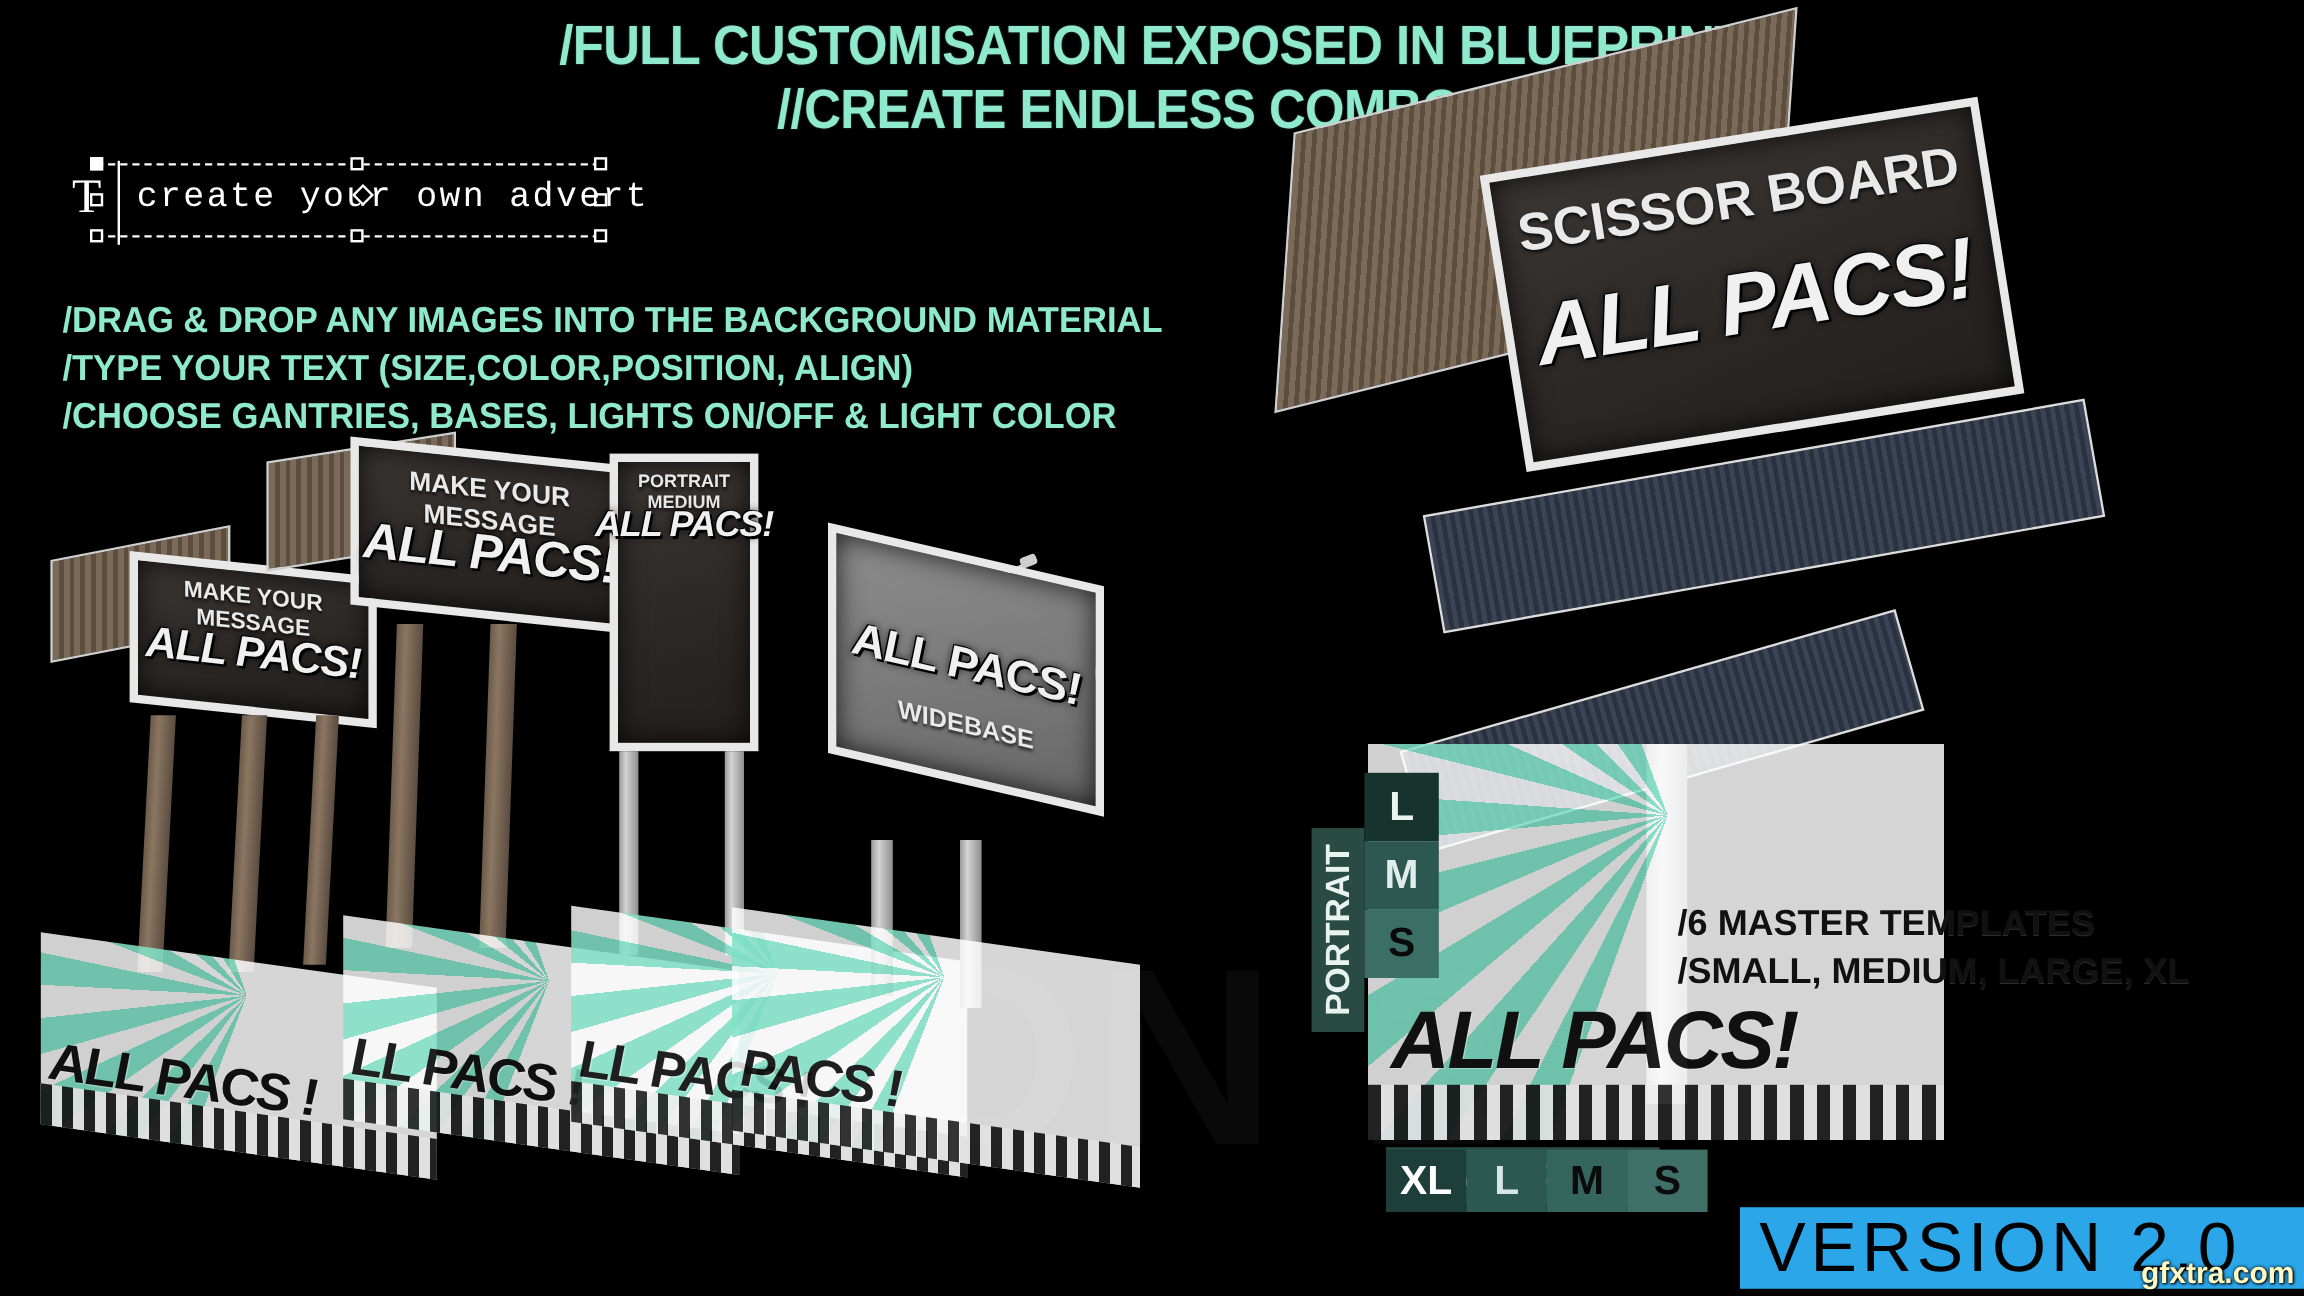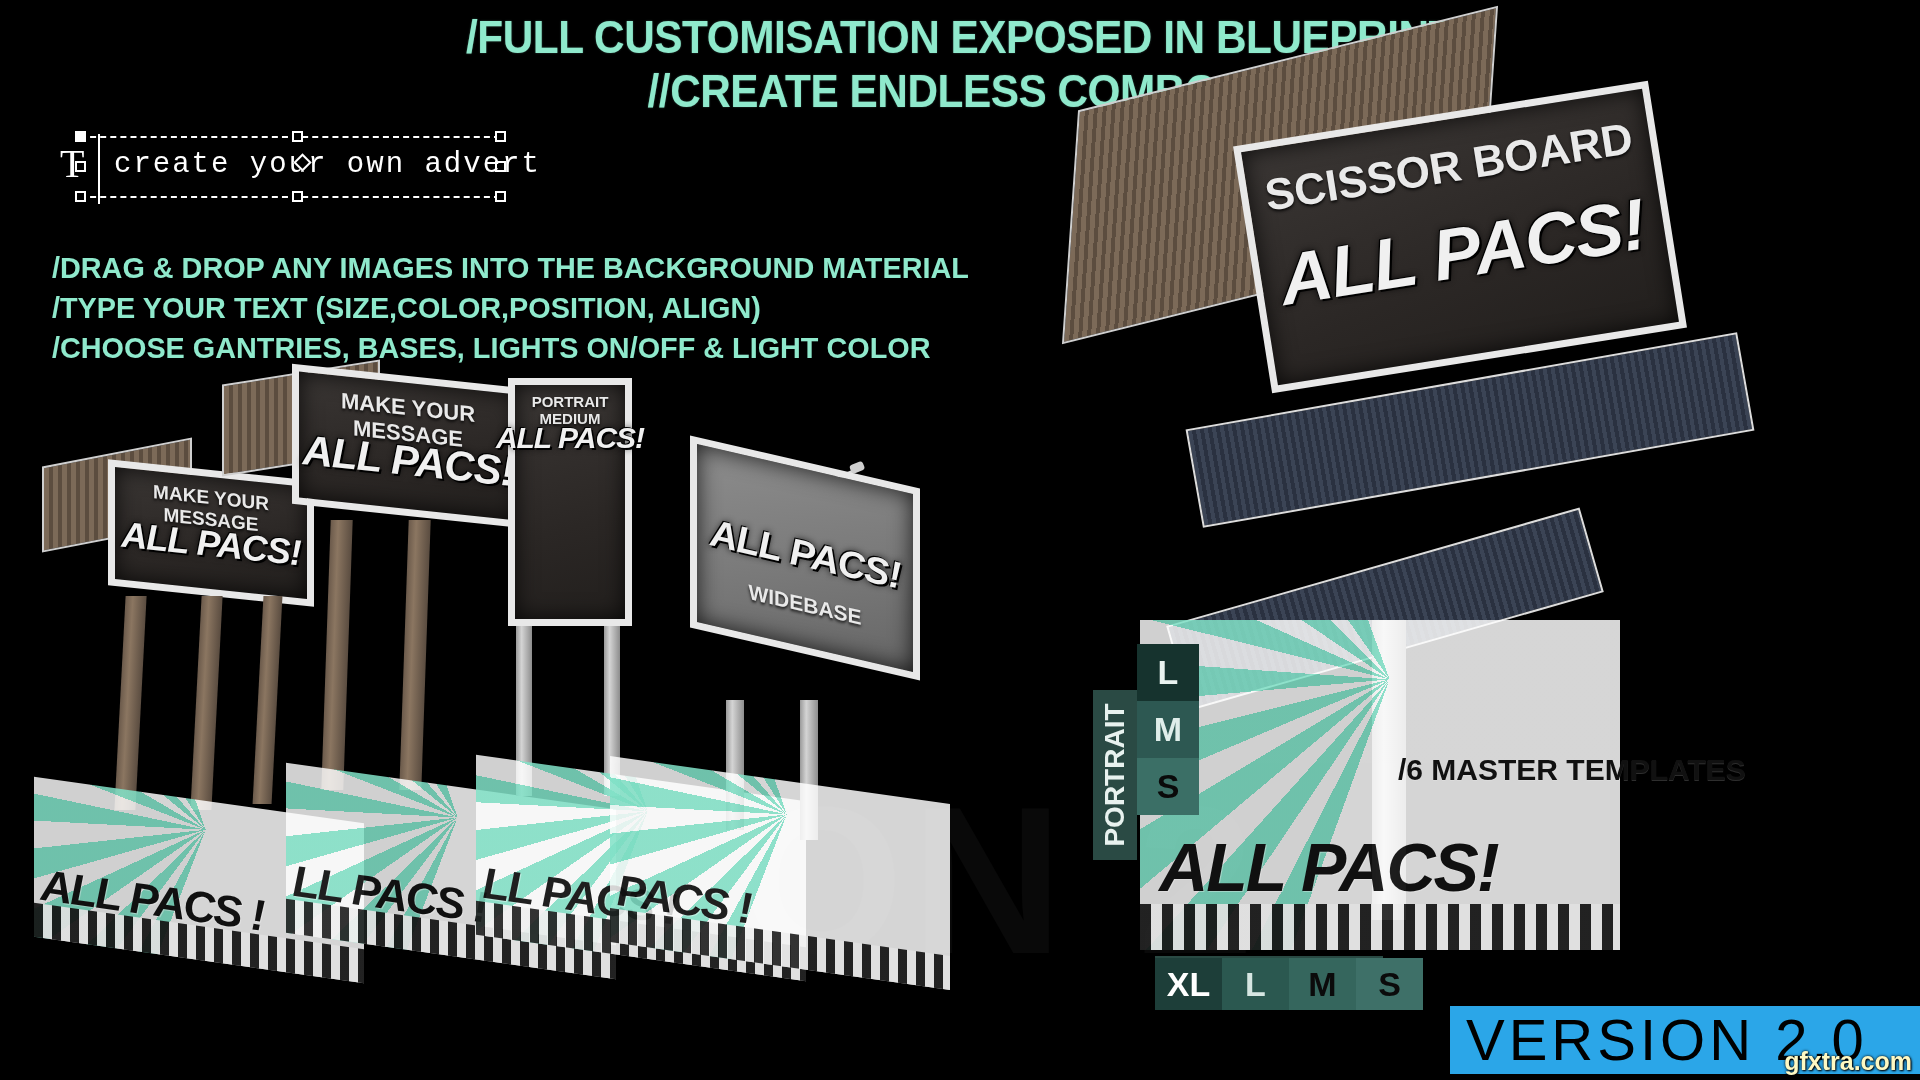--- a/index.html
+++ b/index.html
@@ -320,20 +320,21 @@
     <div class="ls-chips">
       <div class="ls-chip c0">XL</div>
       <div class="ls-chip c1">L</div>
       <div class="ls-chip c2">M</div>
       <div class="ls-chip c3">S</div>
     </div>
   </div>
 
   <div class="specs">
     <div class="spec">/6 MASTER TEMPLATES</div>
+    <div class="spec">/SMALL, MEDIUM, LARGE, XL</div>
   </div>
 
   <div class="version-badge">
     <div class="version-text">VERSION 2.0</div>
   </div>
   <div class="gfxtra">gfxtra.com</div>
 
 </div>
 
 </body></html>

